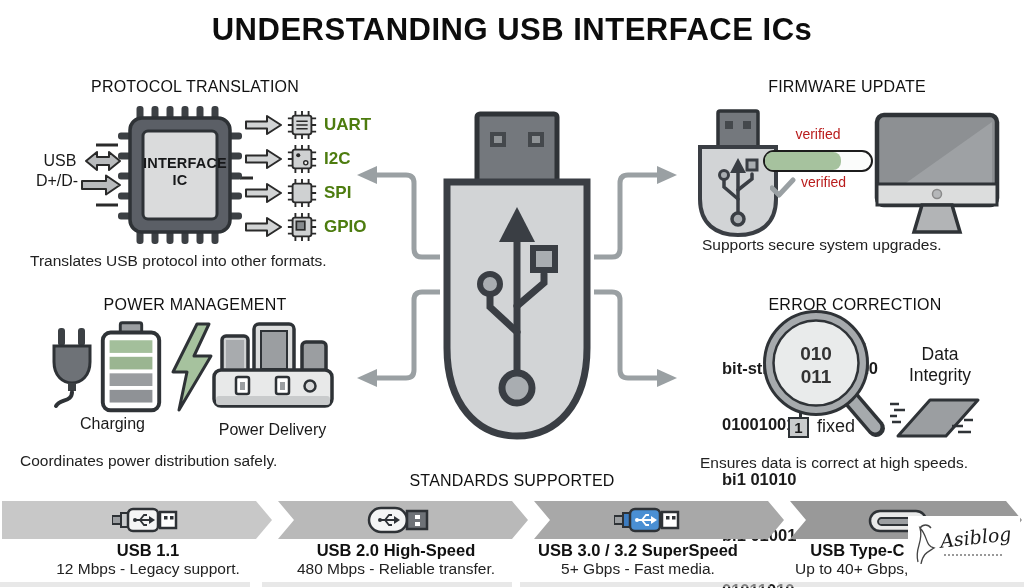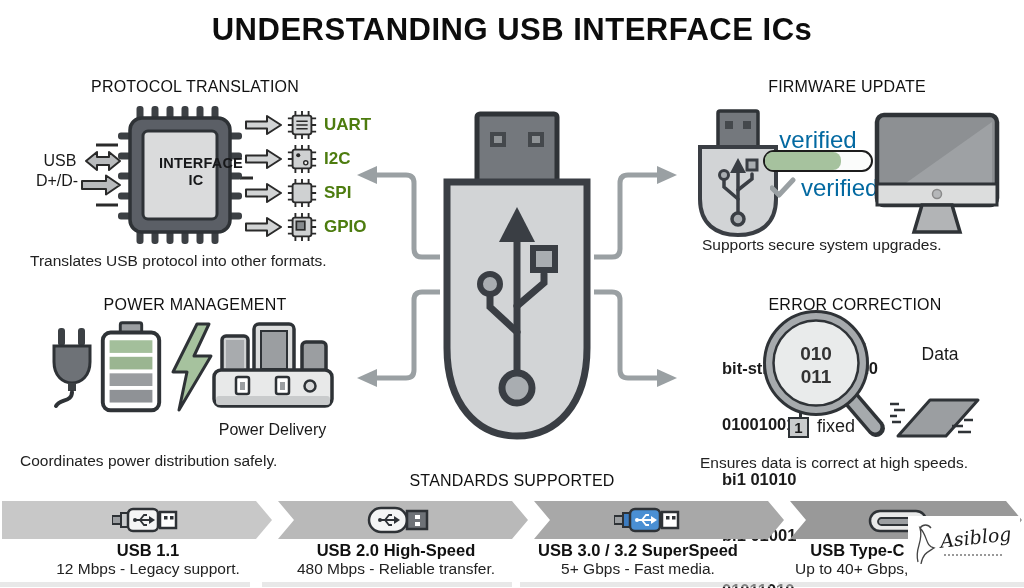--- a/index.html
+++ b/index.html
@@ -17,23 +17,23 @@
     font-size:31px;font-weight:bold;letter-spacing:.5px;color:#0d0d0d;
   }
   .sec-h{
     font-size:16px;font-weight:normal;letter-spacing:.2px;color:#111;text-align:center;
   }
   .caption{font-size:15.5px;color:#222;}
   .io-label{font-size:16px;color:#1a1a1a;text-align:center;line-height:19px;}
   .proto-label{font-size:17px;font-weight:bold;color:#4d7c0f;}
   .chip-text{
     font-size:14.5px;font-weight:bold;line-height:17px;color:#17181a;
-    text-align:center;letter-spacing:.2px;padding-left:16px;
-  }
-  .verified-lbl{font-size:24px;color:#0369a1;}
+    text-align:center;letter-spacing:.2px;
+  }
+  .verified-lbl{font-size:14px;color:#b91c1c;}
   .pbar{
     width:110px;height:22px;border:2.5px solid #1c1c1c;border-radius:12px;
     background:#fbfcfb;box-sizing:border-box;
   }
   .pbar-fill{height:100%;width:72%;background:#a6c29e;border-radius:8px;}
   .bits{font-size:16.5px;font-weight:bold;line-height:18.5px;color:#1b1b1b;white-space:pre;}
   .glass-bits{font-size:19px;font-weight:bold;line-height:23px;color:#333;text-align:center;}
   .dash-v{border-left:3px dashed #2e3236;}
   .fixed-box{
     width:21px;height:21px;background:#c9cbcc;border:2.5px solid #2e3236;box-sizing:border-box;
@@ -262,20 +262,21 @@
   <rect x="2" y="48" width="118" height="36" rx="7" fill="#e8e9e9" stroke="#2e3236" stroke-width="3.5"></rect>
   <rect x="4" y="74" width="114" height="9" rx="3" fill="#c9cbcc"></rect>
   <rect x="24" y="55" width="13" height="17" rx="2" fill="#ffffff" stroke="#2e3236" stroke-width="2.5"></rect>
   <rect x="28" y="60" width="5" height="8" fill="#9b9ea1"></rect>
   <rect x="64" y="55" width="13" height="17" rx="2" fill="#ffffff" stroke="#2e3236" stroke-width="2.5"></rect>
   <rect x="68" y="60" width="5" height="8" fill="#9b9ea1"></rect>
   <circle cx="98" cy="64" r="5.5" fill="#d7d8d9" stroke="#2e3236" stroke-width="2.5"></circle>
 </svg>
 
 <div class="abs io-label" style="left:40px;top:414px;width:145px">
+  <div>Charging</div>
 </div>
 <div class="abs io-label nowrap" style="left:200px;top:420px;width:145px">Power Delivery</div>
 
 <div class="abs caption nowrap" style="left:20px;top:452px;width:350px">Coordinates power distribution safely.</div>
 
 <div class="abs sec-h nowrap" style="left:700px;top:296px;width:310px">ERROR CORRECTION</div>
 
 <div class="abs bits" style="left:722px;top:322px">
   <div>bit-stream 11101010</div>
   <div>01001001</div>
@@ -298,20 +299,21 @@
 <div class="abs glass-bits" style="left:784px;top:342px;width:64px">
   <div>010</div>
   <div>011</div>
 </div>
 
 <div class="abs fixed-box" style="left:788px;top:417px">1</div>
 <div class="abs fixed-lbl nowrap" style="left:817px;top:416px">fixed</div>
 
 <div class="abs integrity" style="left:880px;top:344px;width:120px">
   <div>Data</div>
+  <div>Integrity</div>
 </div>
 
 <svg class="abs" style="left:890px;top:392px" width="100" height="48" viewBox="0 0 100 48">
   <polygon points="8,44 40,8 88,8 56,44" fill="#9b9ea1" stroke="#2f3337" stroke-width="3" stroke-linejoin="round"></polygon>
   <g stroke="#2f3337" stroke-width="2.5">
     <path d="M0,12 h9 M4,18 h11 M0,24 h7 M2,30 h9"></path>
     <path d="M62,34 h11 M68,40 h13 M74,28 h9"></path>
   </g>
 </svg>
 

